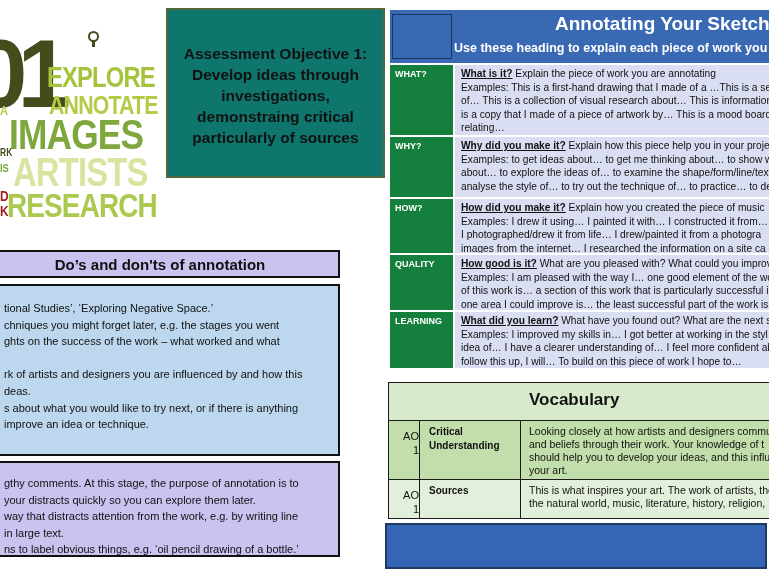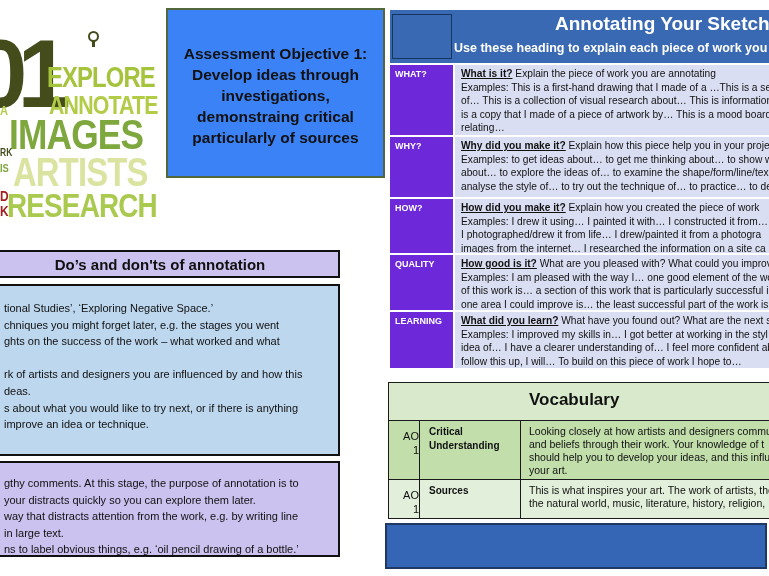--- a/index.html
+++ b/index.html
@@ -8,32 +8,32 @@
   .abs{position:absolute;}
 
   
   .logo-word{position:absolute;font-weight:800;letter-spacing:-1px;transform:scaleX(.82);transform-origin:left top;line-height:1;}
   .logo-num{position:absolute;left:-26px;top:26px;font-size:96px;font-weight:800;color:#454C1C;letter-spacing:-10px;line-height:1;}
   .logo-tag{position:absolute;left:88px;top:31px;width:7px;height:7px;border:2.5px solid #454C1C;border-radius:50%;}
   .logo-tag:after{content:"";position:absolute;left:2px;top:7px;width:2.5px;height:7px;background:#454C1C;}
   .logo-frag{position:absolute;font-weight:800;line-height:1;transform:scaleX(.85);transform-origin:left top;}
 
   
-  .obj-box{left:166px;top:8px;width:219px;height:170px;background:#3b82f6;border:2px solid#50683C;
+  .obj-box{left:166px;top:8px;width:219px;height:170px;background:#0f766e;border:2px solid#50683C;
            box-sizing:border-box;text-align:center;padding-top:33px;}
   .obj-box div{font-size:15.5px;font-weight:700;line-height:21px;}
 
   
   .sk-table{left:390px;top:10px;width:560px;}
   .sk-head{position:relative;height:53px;background:#3A69B3;color:#fff;}
   .sk-corner{position:absolute;left:2px;top:4px;width:60px;height:45px;border:1.5px solid #17365D;background:#3A69B3;box-sizing:border-box;}
   .sk-title{position:absolute;left:165px;top:3px;font-size:19px;font-weight:800;white-space:nowrap;}
   .sk-sub{position:absolute;left:64px;top:31px;font-size:12.5px;font-weight:700;white-space:nowrap;}
   .sk-row{display:flex;column-gap:2px;margin-top:2px;}
-  .sk-label{width:63px;flex:0 0 63px;background:#6d28d9;color:#fff;font-size:9px;font-weight:700;
+  .sk-label{width:63px;flex:0 0 63px;background:#15803d;color:#fff;font-size:9px;font-weight:700;
             padding:4px 0 0 5px;box-sizing:border-box;}
   .sk-body{flex:1;background:#DADEF2;padding:2px 0 0 6px;box-sizing:border-box;overflow:hidden;}
   .sk-body .ln{font-size:10.2px;line-height:13.6px;white-space:nowrap;}
   .sk-h{font-weight:700;text-decoration:underline;}
 
   
   .dd-head{left:-20px;top:250px;width:360px;height:28px;background:#CBC2EF;border:2px solid #111;
            box-sizing:border-box;text-align:center;font-size:15px;font-weight:700;padding-top:4px;}
   .dd-blue{left:-20px;top:284px;width:360px;height:172px;background:#BDD7EE;border:2px solid #111;
            box-sizing:border-box;padding:14px 4px 0 22px;overflow:hidden;}
@@ -110,21 +110,21 @@
         <div class="ln"><span class="sk-h">Why did you make it?</span><span> Explain how this piece help you in your projec</span></div>
         <div class="ln">Examples: to get ideas about… to get me thinking about… to show w</div>
         <div class="ln">about… to explore the ideas of… to examine the shape/form/line/tex</div>
         <div class="ln">analyse the style of… to try out the technique of… to practice… to de</div>
       </div>
     </div>
 
     <div class="sk-row" style="height:54px;">
       <div class="sk-label">HOW?</div>
       <div class="sk-body">
-        <div class="ln"><span class="sk-h">How did you make it?</span><span> Explain how you created the piece of work</span></div>
+        <div class="ln"><span class="sk-h">How did you make it?</span><span> Explain how you created the piece of music</span></div>
         <div class="ln">Examples: I drew it using… I painted it with… I constructed it from…</div>
         <div class="ln">I photographed/drew it from life… I drew/painted it from a photogra</div>
         <div class="ln">images from the internet… I researched the information on a site ca</div>
       </div>
     </div>
 
     <div class="sk-row" style="height:55px;">
       <div class="sk-label">QUALITY</div>
       <div class="sk-body">
         <div class="ln"><span class="sk-h">How good is it?</span><span> What are you pleased with? What could you improv</span></div>

